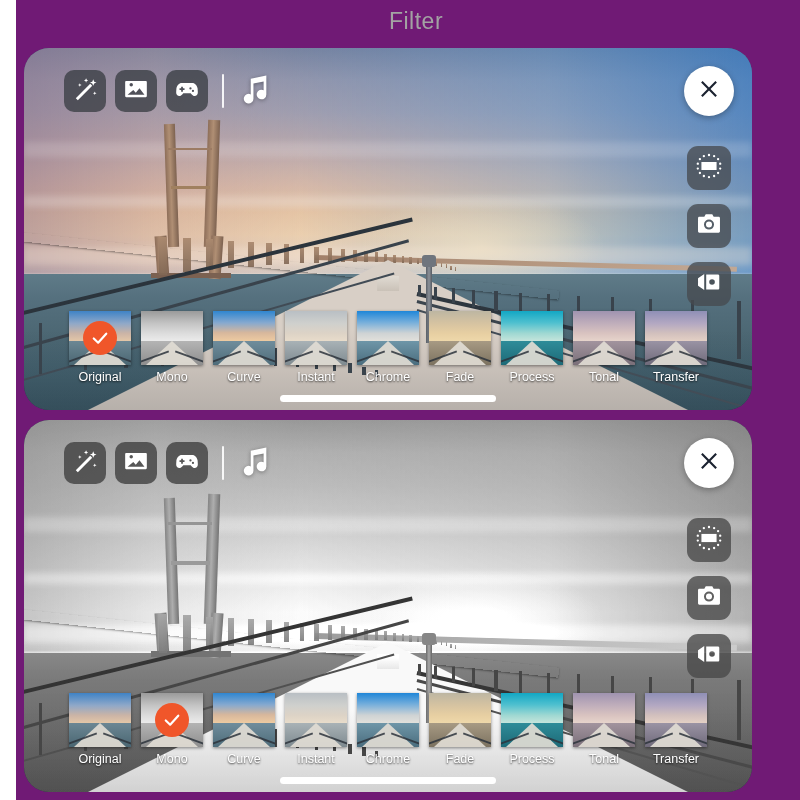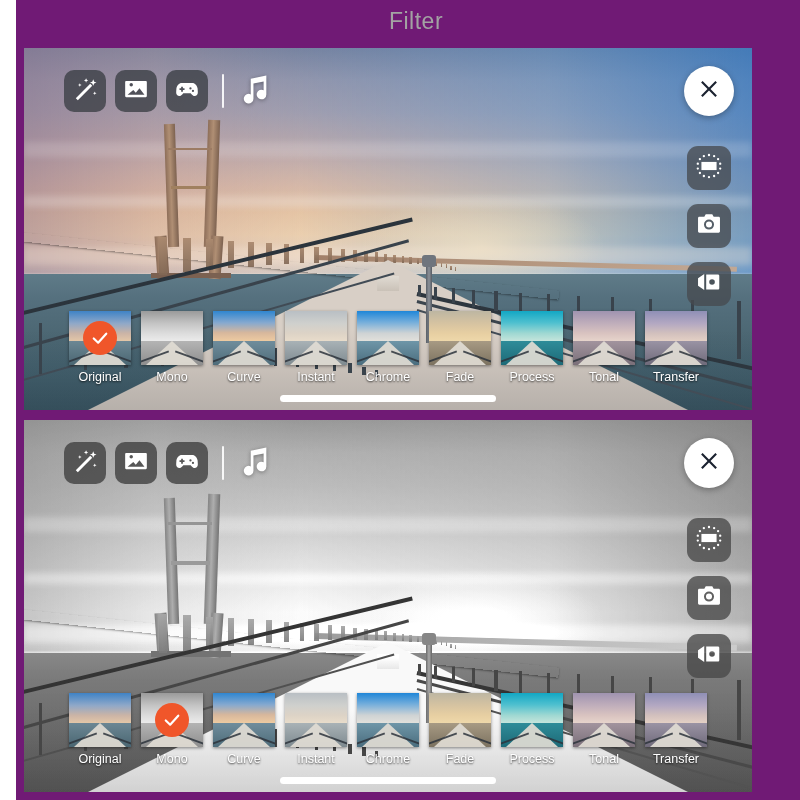--- a/index.html
+++ b/index.html
@@ -33,20 +33,21 @@
     font-weight: 400;
   }
 
   
   .panel {
     position: absolute;
     left: 8px;
     width: 728px;
     overflow: hidden;
     background: #223044;
+    border-radius: 25px;
   }
   #panel-top    { top: 48px;  height: 362px; }
   #panel-bottom { top: 420px; height: 372px; }
 
   .panel-inner {
     position: absolute;
     inset: 0;
     overflow: hidden;
   }
 

